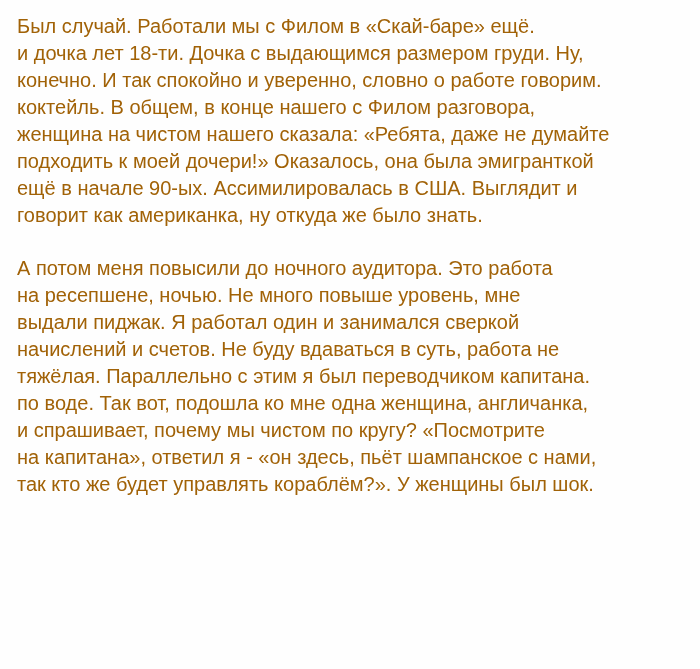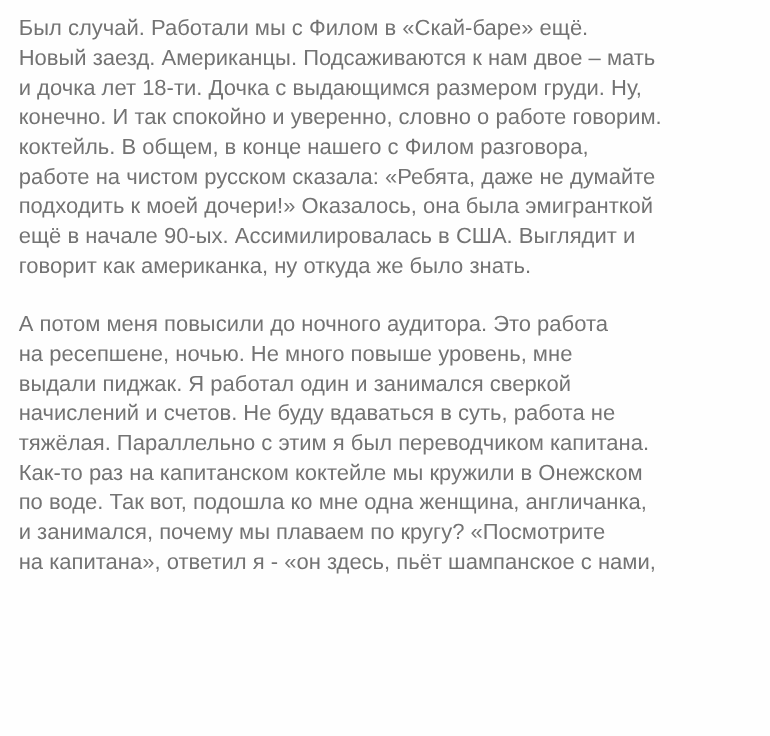--- a/index.html
+++ b/index.html
@@ -13,54 +13,53 @@
     overflow: hidden;
   }
   .page {
     box-sizing: border-box;
     width: 700px;
     height: 669px;
     padding: 13px 8px 0 17px;
     font-family: "Liberation Sans", sans-serif;
     font-size: 20px;
     line-height: 27px;
-    color: #737373;
+    color: #a16207;
     font-weight: 400;
   }
   .para {
     margin: 0 0 26px 0;
     padding: 0;
   }
   .line {
     display: block;
     white-space: nowrap;
   }
 </style>
 </head>
 <body>
 
 <div class="page">
 
   <p class="para">
     <span class="line">Был случай. Работали мы с Филом в «Скай-баре» ещё.</span>
-    <span class="line">Новый заезд. Американцы. Подсаживаются к нам двое – мать</span>
     <span class="line">и дочка лет 18-ти. Дочка с выдающимся размером груди. Ну,</span>
     <span class="line">конечно. И так спокойно и уверенно, словно о работе говорим.</span>
     <span class="line">коктейль. В общем, в конце нашего с Филом разговора,</span>
-    <span class="line">работе на чистом русском сказала: «Ребята, даже не думайте</span>
+    <span class="line">женщина на чистом нашего сказала: «Ребята, даже не думайте</span>
     <span class="line">подходить к моей дочери!» Оказалось, она была эмигранткой</span>
     <span class="line">ещё в начале 90-ых. Ассимилировалась в США. Выглядит и</span>
     <span class="line">говорит как американка, ну откуда же было знать.</span>
   </p>
 
   <p class="para">
     <span class="line">А потом меня повысили до ночного аудитора. Это работа</span>
     <span class="line">на ресепшене, ночью. Не много повыше уровень, мне</span>
     <span class="line">выдали пиджак. Я работал один и занимался сверкой</span>
     <span class="line">начислений и счетов. Не буду вдаваться в суть, работа не</span>
     <span class="line">тяжёлая. Параллельно с этим я был переводчиком капитана.</span>
-    <span class="line">Как-то раз на капитанском коктейле мы кружили в Онежском</span>
     <span class="line">по воде. Так вот, подошла ко мне одна женщина, англичанка,</span>
-    <span class="line">и занимался, почему мы плаваем по кругу? «Посмотрите</span>
+    <span class="line">и спрашивает, почему мы чистом по кругу? «Посмотрите</span>
     <span class="line">на капитана», ответил я - «он здесь, пьёт шампанское с нами,</span>
+    <span class="line">так кто же будет управлять кораблём?». У женщины был шок.</span>
   </p>
 
 </div>
 
 </body></html>

